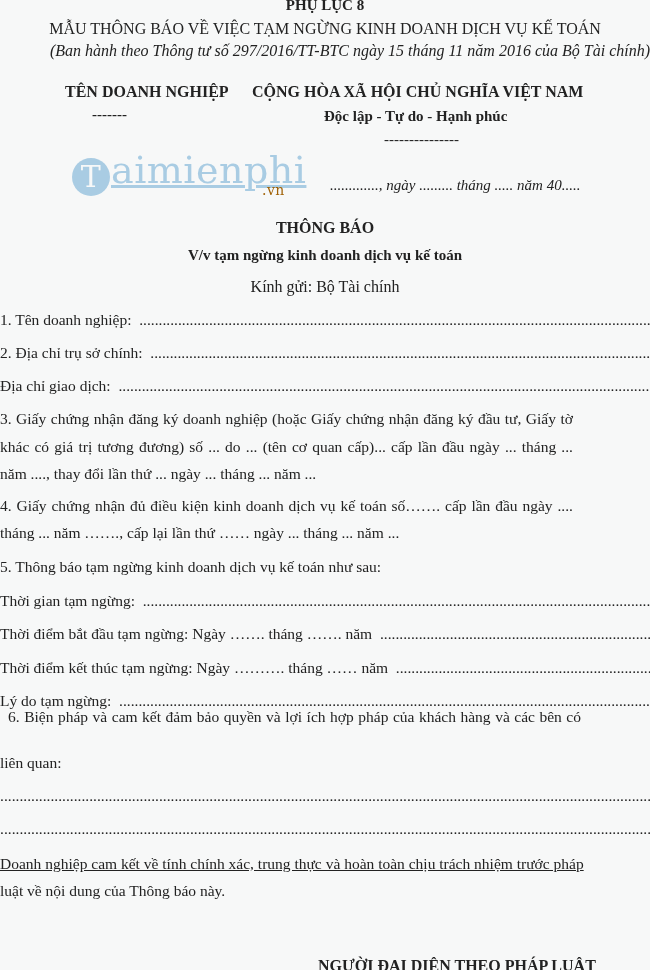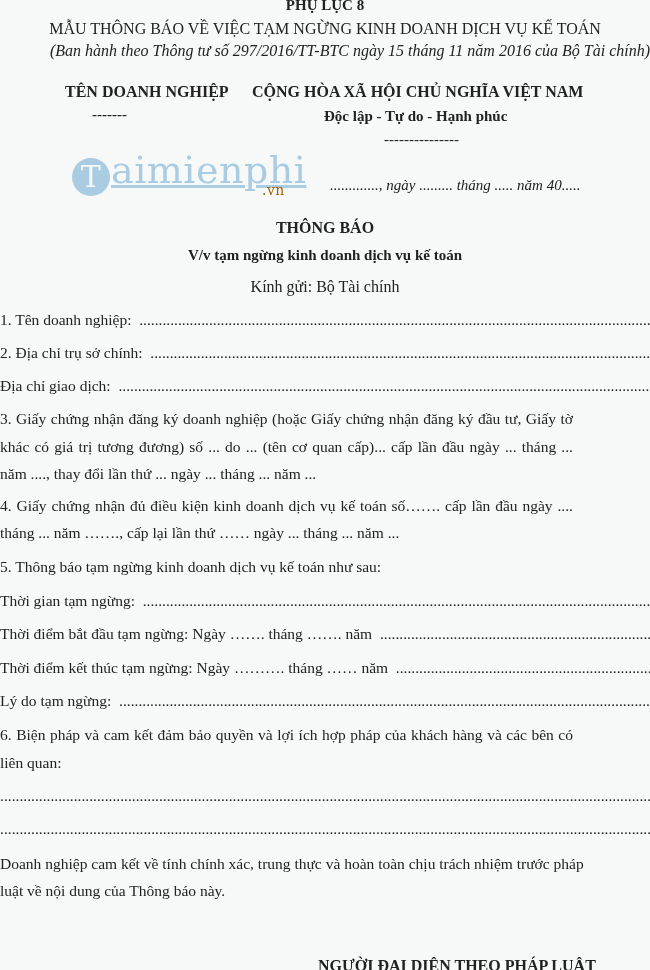--- a/index.html
+++ b/index.html
@@ -65,23 +65,23 @@
 <div class="abs just" style="top:497px;">4. Giấy chứng nhận đủ điều kiện kinh doanh dịch vụ kế toán số……. cấp lần đầu ngày ....</div>
 <div class="abs line" style="top:524px;">tháng ... năm ……., cấp lại lần thứ …… ngày ... tháng ... năm ...</div>
 
 <div class="abs line" style="top:558px;font-family:Liberation Serif, serif;">5. Thông báo tạm ngừng kinh doanh dịch vụ kế toán như sau:</div>
 
 <div class="abs line" style="top:592px;"><span>Thời gian tạm ngừng:</span>&nbsp; <span class="dots">..........................................................................................................................................................................................................................</span></div>
 <div class="abs line" style="top:625px;"><span>Thời điểm bắt đầu tạm ngừng: Ngày ……. tháng ……. năm</span>&nbsp; <span class="dots">..........................................................................................................................................................................................................................</span></div>
 <div class="abs line" style="top:659px;"><span>Thời điểm kết thúc tạm ngừng: Ngày ………. tháng …… năm</span>&nbsp; <span class="dots">..........................................................................................................................................................................................................................</span></div>
 <div class="abs line" style="top:692px;"><span>Lý do tạm ngừng:</span>&nbsp; <span class="dots">..........................................................................................................................................................................................................................</span></div>
 
-<div class="abs just" style="top:726px;">6. Biện pháp và cam kết đảm bảo quyền và lợi ích hợp pháp của khách hàng và các bên có</div>
+<div class="abs just" style="top:708px;padding-left:8px;">6. Biện pháp và cam kết đảm bảo quyền và lợi ích hợp pháp của khách hàng và các bên có</div>
 <div class="abs line" style="top:754px;">liên quan:</div>
 
 <div class="abs line" style="top:787px;"><span class="dots">..........................................................................................................................................................................................................................</span></div>
 <div class="abs line" style="top:820px;"><span class="dots">..........................................................................................................................................................................................................................</span></div>
 
-<div class="abs just" style="top:855px;">Doanh nghiệp cam kết về tính chính xác, trung thực và hoàn toàn chịu trách nhiệm trước pháp</div>
+<div class="abs just" style="top:855px;text-decoration:underline;">Doanh nghiệp cam kết về tính chính xác, trung thực và hoàn toàn chịu trách nhiệm trước pháp</div>
 <div class="abs line" style="top:882px;">luật về nội dung của Thông báo này.</div>
 
 <div class="abs bold f16" style="left:318px; top:926px;margin-top:31px;">NGƯỜI ĐẠI DIỆN THEO PHÁP LUẬT</div>
 <div class="abs ital f15" style="left:352px; top:977px;">(Ký tên, ghi rõ họ và tên và đóng dấu)</div>
 
 </body></html>

